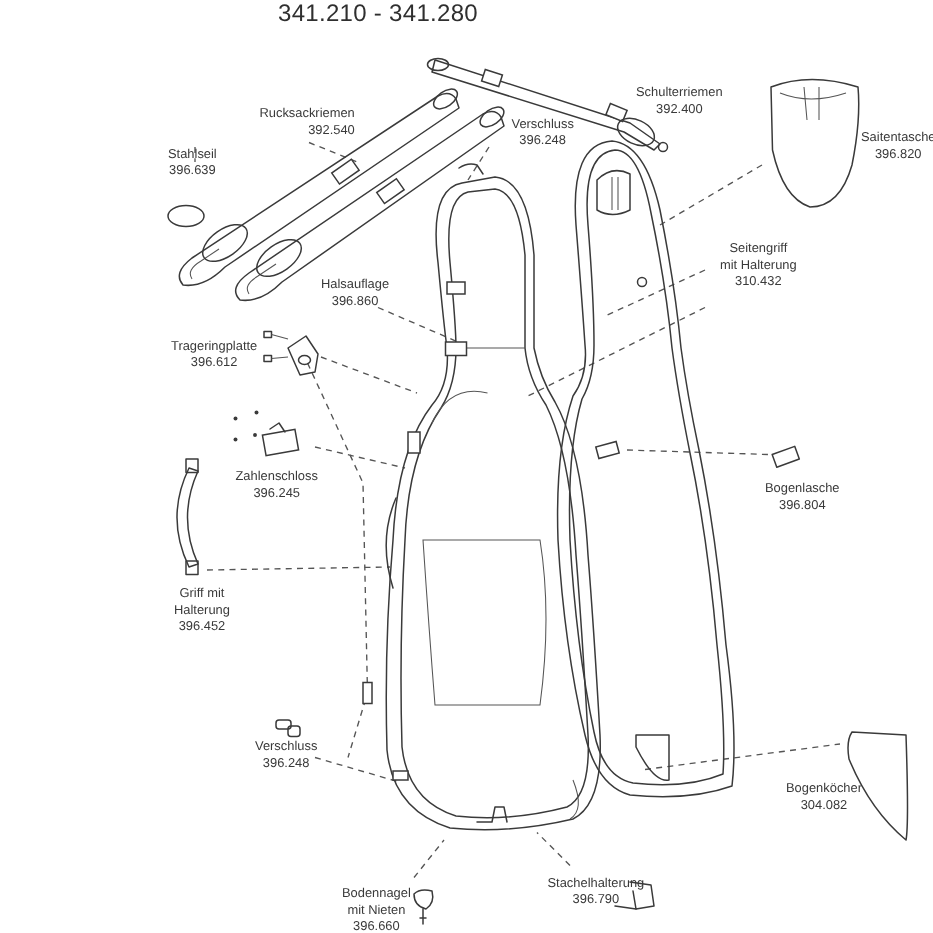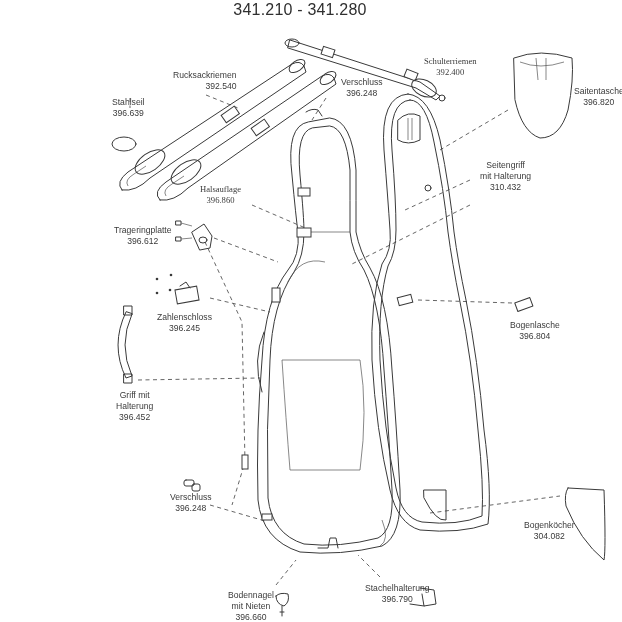--- a/index.html
+++ b/index.html
@@ -1,20 +1,20 @@
 <!DOCTYPE html>
 <html><head>
 <meta charset="utf-8">
 <style>
   html, body { margin:0; padding:0; background:#ffffff; }
   body { width:622px; height:622px; position:relative; overflow:hidden;
          font-family:"Liberation Sans", "DejaVu Sans", sans-serif; color:#3a3a3a; }
   #diagram { position:absolute; left:0; top:0; width:622px; height:622px; }
   .title { position:absolute; left:0; top:1px; width:504px; text-align:center;
-           font-size:16px; color:#2f2f2f; letter-spacing:0.2px;margin-left:48px; }
+           font-size:16px; color:#2f2f2f; letter-spacing:0.2px; }
   .lbl { position:absolute; font-size:8.6px; line-height:11px; text-align:center;
          color:#3a3a3a; white-space:nowrap; }
   .lbl span { display:block; }
   svg .o { fill:none; stroke:#3a3a3a; stroke-width:1; stroke-linejoin:round; stroke-linecap:round; }
   svg .t { fill:none; stroke:#555; stroke-width:0.7; }
   svg .d { fill:none; stroke:#555; stroke-width:0.9; stroke-dasharray:4 3.5; }
   svg .w { fill:#fff; stroke:#3a3a3a; stroke-width:1; }
 </style>
 </head>
 <body>
@@ -150,34 +150,34 @@
     <span>392.540</span>
 </div>
 <div class="lbl" style="left:112px;top:97px;">
   <span>Stahlseil</span>
     <span>396.639</span>
 </div>
 <div class="lbl" style="left:341px;top:77px;">
   <span>Verschluss</span>
     <span>396.248</span>
 </div>
-<div class="lbl" style="left:424px;top:56px;font-family:Liberation Serif, serif;">
+<div class="lbl" style="left:424px;top:56px;">
   <span>Schulterriemen</span>
     <span>392.400</span>
 </div>
 <div class="lbl" style="left:574px;top:86px;">
   <span>Saitentasche</span>
     <span>396.820</span>
 </div>
 <div class="lbl" style="left:480px;top:160px;">
   <span>Seitengriff</span>
     <span>mit Halterung</span>
     <span>310.432</span>
 </div>
-<div class="lbl" style="left:200px;top:184px;font-family:Liberation Serif, serif;">
+<div class="lbl" style="left:214px;top:184px;">
   <span>Halsauflage</span>
     <span>396.860</span>
 </div>
 <div class="lbl" style="left:114px;top:225px;">
   <span>Trageringplatte</span>
     <span>396.612</span>
 </div>
 <div class="lbl" style="left:157px;top:312px;">
   <span>Zahlenschloss</span>
     <span>396.245</span>

